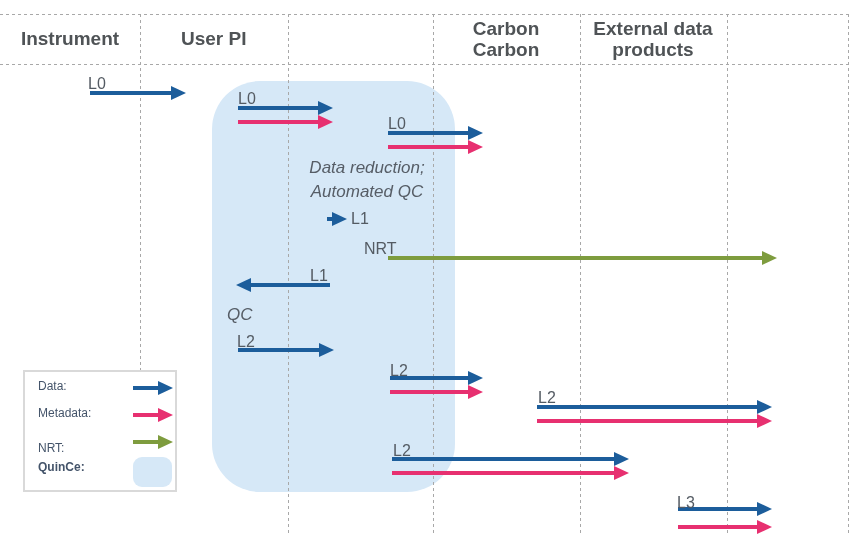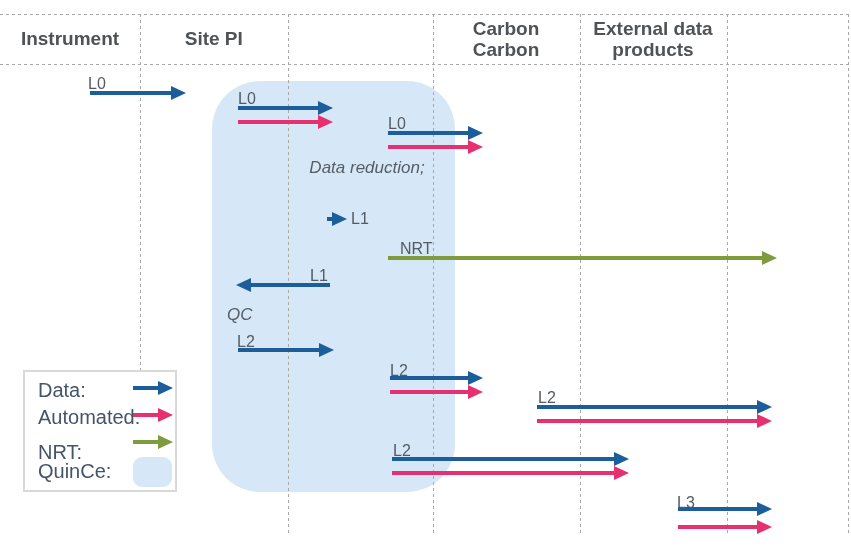--- a/index.html
+++ b/index.html
@@ -8,40 +8,40 @@
     font-family:"Liberation Sans", sans-serif;
   }
   .abs{position:absolute;}
   .hdash{height:1px;background:repeating-linear-gradient(to right,#a8a8a8 0 3px,transparent 3px 6px);}
   .vdash{width:1px;background:repeating-linear-gradient(to bottom,#a8a8a8 0 3px,transparent 3px 6px);}
   .header-cell{display:flex;flex-direction:column;align-items:center;justify-content:center;
     font-weight:bold;font-size:19px;line-height:1.12;text-align:center;}
   .flow-label{font-size:16px;white-space:nowrap;}
   .note{font-style:italic;font-size:17px;white-space:nowrap;}
   .legend-box{box-sizing:border-box;background:#ffffff;}
-  .legend-label{font-size:20px;white-space:nowrap;position:absolute;}
+  .legend-label{font-size:12px;white-space:nowrap;position:absolute;}
 </style>
 </head>
 <body>
 
 <div class="canvas" id="diagram-root">
     <div class="abs" style="left: 212px; top: 81px; width: 243px; height: 411px; background: rgb(214, 232, 247); border-radius: 48px;"></div>
     <div class="abs hdash" style="left: 0px; top: 14px; width: 851px;"></div>
     <div class="abs hdash" style="left: 0px; top: 64px; width: 851px;"></div>
     <div class="abs vdash" style="left: 140px; top: 14px; height: 356px;"></div>
     <div class="abs vdash" style="left: 287.5px; top: 14px; height: 519px;"></div>
     <div class="abs vdash" style="left: 432.5px; top: 14px; height: 519px;"></div>
     <div class="abs vdash" style="left: 579.5px; top: 14px; height: 519px;"></div>
     <div class="abs vdash" style="left: 726.5px; top: 14px; height: 519px;"></div>
     <div class="abs vdash" style="left: 847.5px; top: 14px; height: 519px;"></div>
     <div class="abs header-cell" style="left: 0px; top: 14px; width: 140px; height: 50px; color: rgb(79, 83, 86);">
       <div>Instrument</div>
     </div>
     <div class="abs header-cell" style="left: 140px; top: 14px; width: 147.5px; height: 50px; color: rgb(79, 83, 86);">
-      <div>Site PI</div>
+      <div>User PI</div>
     </div>
     <div class="abs header-cell" style="left: 432.5px; top: 14px; width: 147px; height: 50px; color: rgb(79, 83, 86); text-align: center;">
       <div>Carbon</div>
       <div>Carbon</div>
     </div>
     <div class="abs header-cell" style="left: 579.5px; top: 14px; width: 147px; height: 50px; color: rgb(79, 83, 86);">
       <div>External data</div>
       <div>products</div>
     </div>
     <div class="abs" style="left: 90px; top: 86px; width: 96px; height: 14px;">
@@ -109,41 +109,42 @@
       <div style="position: absolute; top: 0px; width: 0px; height: 0px; border-top: 7px solid transparent; border-bottom: 7px solid transparent; right: 0px; border-left: 15px solid rgb(28, 93, 155);"></div>
     </div>
     <div class="abs" style="left: 678px; top: 520px; width: 94px; height: 14px;">
       <div style="position: absolute; top: 5px; height: 4px; background: rgb(231, 48, 112); left: 0px; width: 83px;"></div>
       <div style="position: absolute; top: 0px; width: 0px; height: 0px; border-top: 7px solid transparent; border-bottom: 7px solid transparent; right: 0px; border-left: 15px solid rgb(231, 48, 112);"></div>
     </div>
     <div class="abs flow-label" style="left: 88px; top: 75px; color: rgb(84, 91, 99);">L0</div>
     <div class="abs flow-label" style="left: 238px; top: 90px; color: rgb(84, 91, 99);">L0</div>
     <div class="abs flow-label" style="left: 388px; top: 115px; color: rgb(84, 91, 99);">L0</div>
     <div class="abs flow-label" style="left: 351px; top: 210px; color: rgb(84, 91, 99);">L1</div>
-    <div class="abs flow-label" style="left: 400px; top: 240px; color: rgb(84, 91, 99); text-align: center;">NRT</div>
+    <div class="abs flow-label" style="left: 364px; top: 240px; color: rgb(84, 91, 99); text-align: center;">NRT</div>
     <div class="abs flow-label" style="left: 310px; top: 267px; color: rgb(84, 91, 99);">L1</div>
     <div class="abs flow-label" style="left: 237px; top: 333px; color: rgb(84, 91, 99);">L2</div>
     <div class="abs flow-label" style="left: 390px; top: 362px; color: rgb(84, 91, 99);">L2</div>
     <div class="abs flow-label" style="left: 538px; top: 389px; color: rgb(84, 91, 99);">L2</div>
     <div class="abs flow-label" style="left: 393px; top: 442px; color: rgb(84, 91, 99);">L2</div>
     <div class="abs flow-label" style="left: 677px; top: 494px; color: rgb(84, 91, 99);">L3</div>
     <div class="abs note" style="left: 367px; top: 158px; color: rgb(86, 93, 102); transform: translateX(-50%);">Data reduction;</div>
+    <div class="abs note" style="left: 367px; top: 182px; color: rgb(86, 93, 102); transform: translateX(-50%);">Automated QC</div>
     <div class="abs note" style="left: 227px; top: 305px; color: rgb(86, 93, 102);">QC</div>
     <div class="abs legend-box" style="left: 23px; top: 370px; width: 154px; height: 122px; border: 2px solid rgb(217, 217, 217);">
       <div class="legend-label" style="left: 13px; top: 7px; color: rgb(68, 84, 106);">Data:</div>
       <div class="abs" style="left: 108px; top: 9px; width: 40px; height: 14px;">
         <div style="position: absolute; top: 5px; height: 4px; background: rgb(28, 93, 155); left: 0px; width: 29px;"></div>
         <div style="position: absolute; top: 0px; width: 0px; height: 0px; border-top: 7px solid transparent; border-bottom: 7px solid transparent; right: 0px; border-left: 15px solid rgb(28, 93, 155);"></div>
       </div>
-      <div class="legend-label" style="left: 13px; top: 34px; color: rgb(68, 84, 106);">Automated:</div>
+      <div class="legend-label" style="left: 13px; top: 34px; color: rgb(68, 84, 106);">Metadata:</div>
       <div class="abs" style="left: 108px; top: 36px; width: 40px; height: 14px;">
         <div style="position: absolute; top: 5px; height: 4px; background: rgb(231, 48, 112); left: 0px; width: 29px;"></div>
         <div style="position: absolute; top: 0px; width: 0px; height: 0px; border-top: 7px solid transparent; border-bottom: 7px solid transparent; right: 0px; border-left: 15px solid rgb(231, 48, 112);"></div>
       </div>
       <div class="legend-label" style="left: 13px; top: 61px; color: rgb(68, 84, 106); margin-top: 8px;">NRT:</div>
       <div class="abs" style="left: 108px; top: 63px; width: 40px; height: 14px;">
         <div style="position: absolute; top: 5px; height: 4px; background: rgb(126, 156, 62); left: 0px; width: 29px;"></div>
         <div style="position: absolute; top: 0px; width: 0px; height: 0px; border-top: 7px solid transparent; border-bottom: 7px solid transparent; right: 0px; border-left: 15px solid rgb(126, 156, 62);"></div>
       </div>
-      <div class="legend-label" style="left: 13px; top: 88px; color: rgb(68, 84, 106);">QuinCe:</div>
+      <div class="legend-label" style="left: 13px; top: 88px; color: rgb(68, 84, 106); font-weight: bold;">QuinCe:</div>
       <div class="abs" style="left: 108px; top: 85px; width: 39px; height: 30px; background: rgb(214, 232, 247); border-radius: 9px;"></div>
     </div>
   </div>
 
 </body></html>

